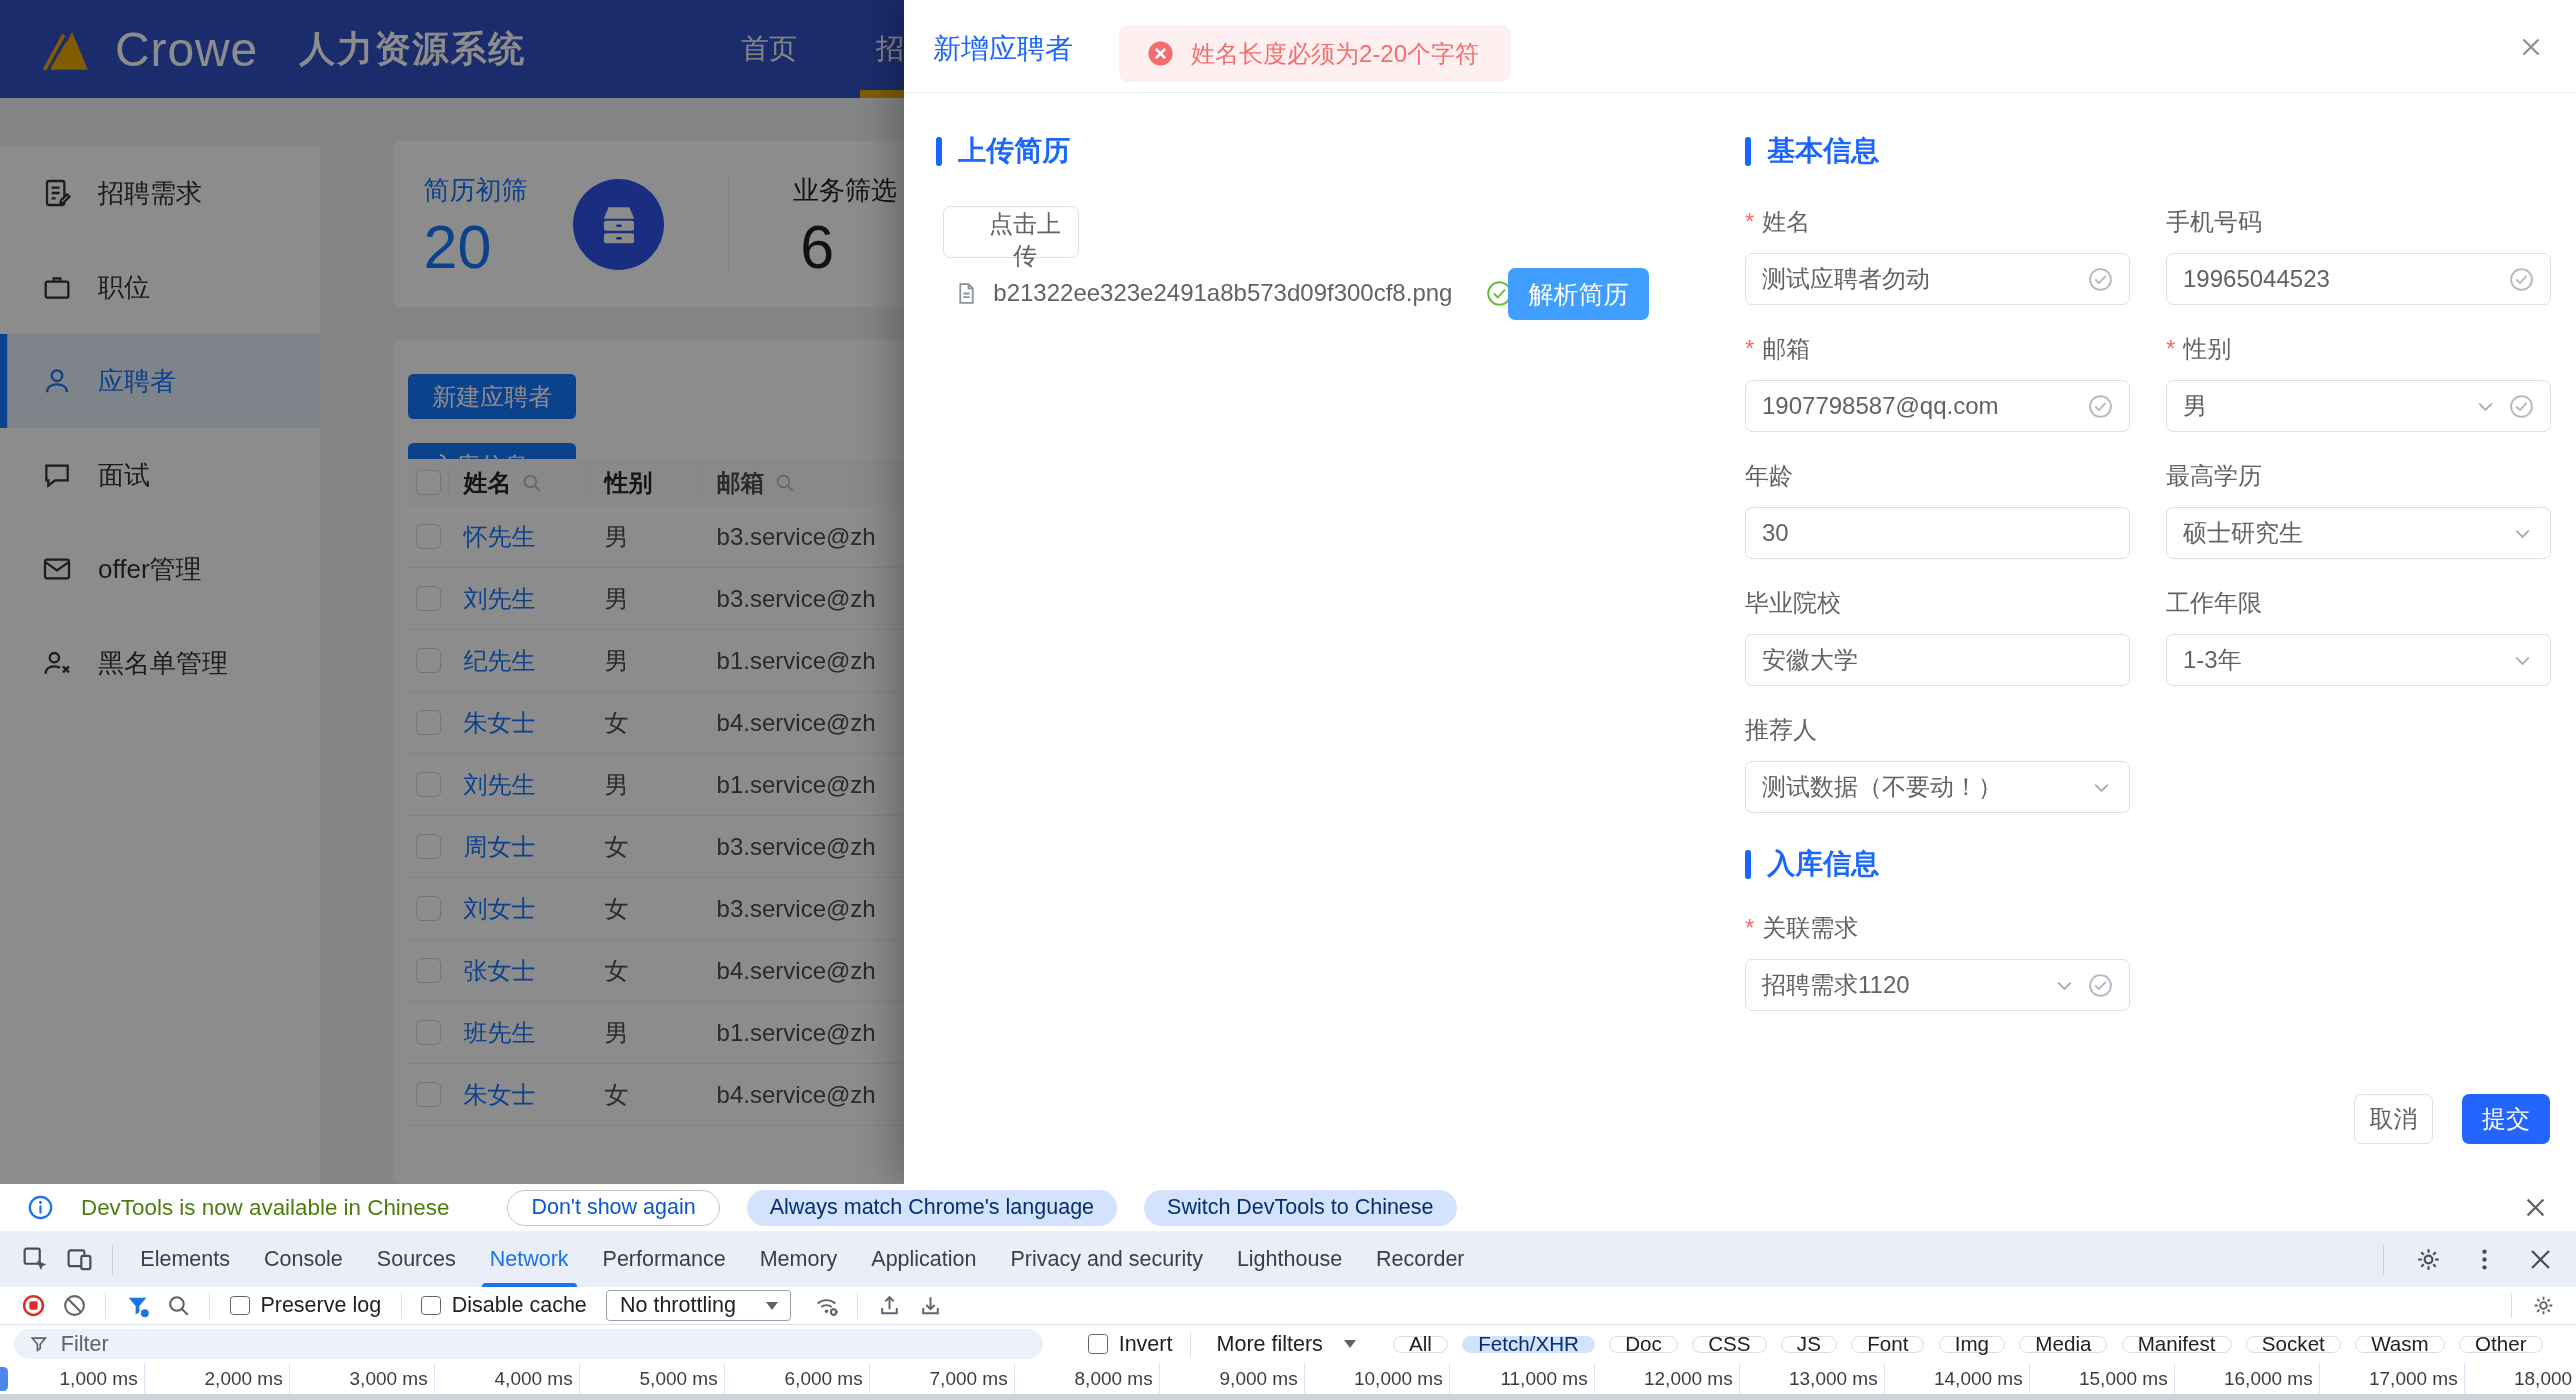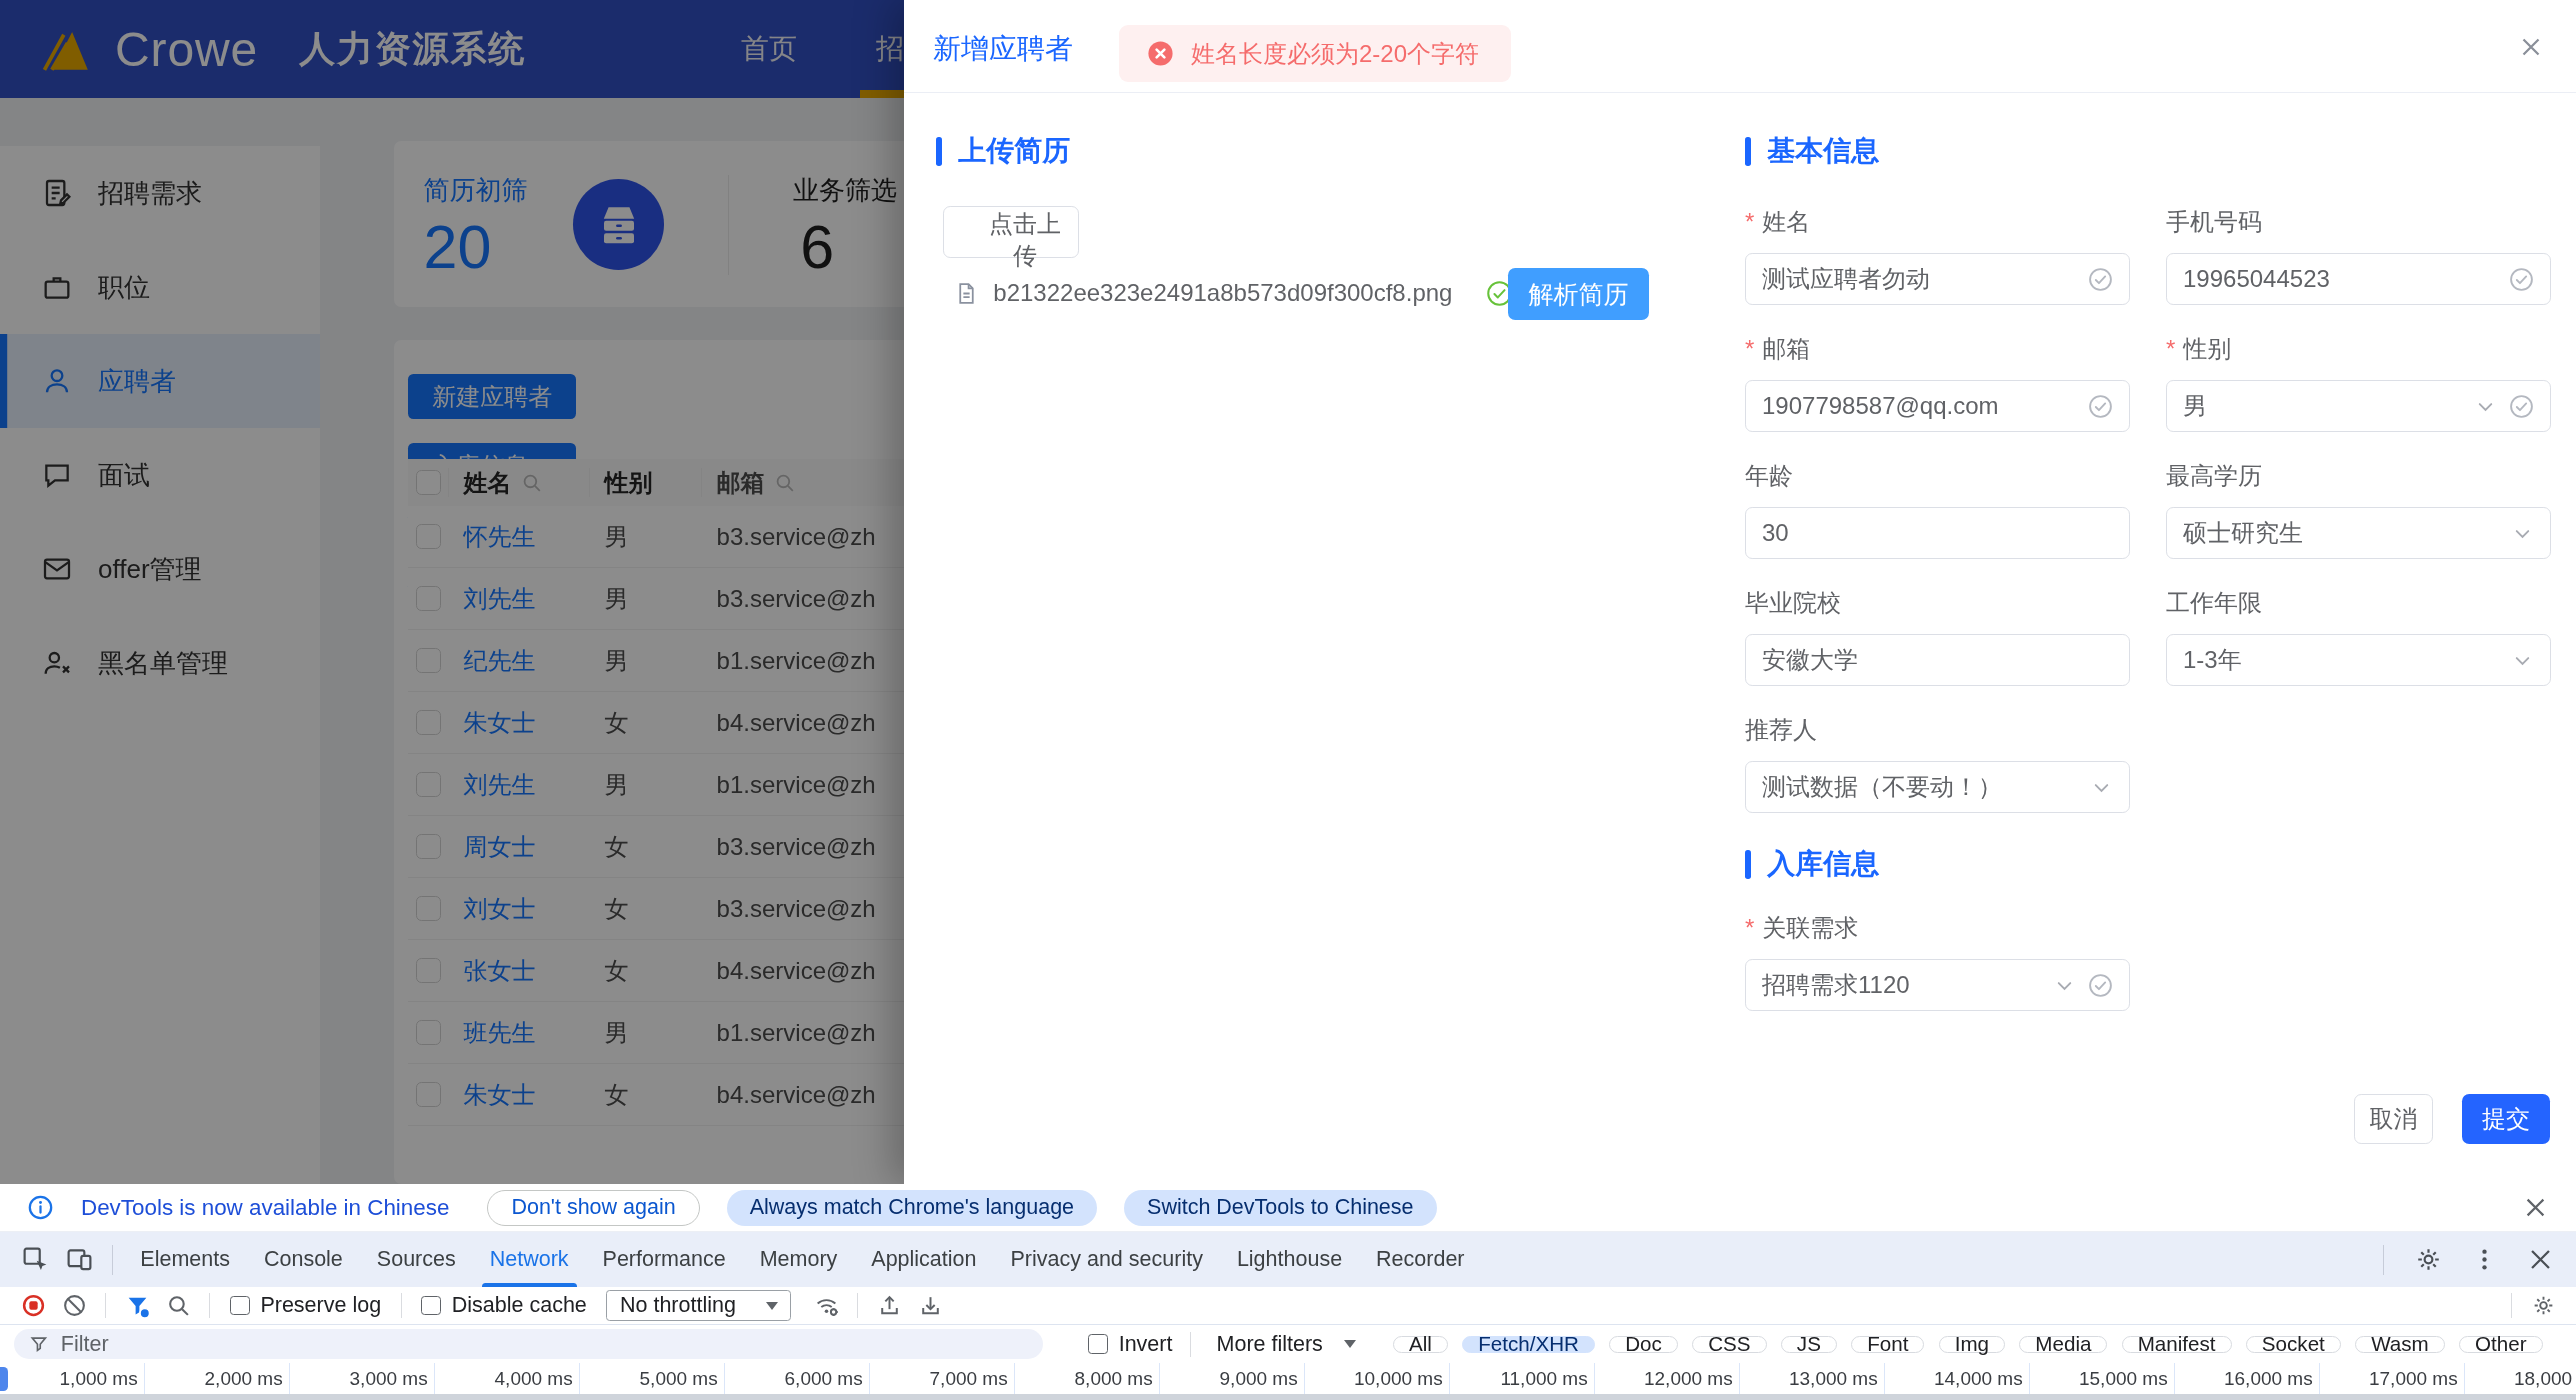--- a/index.html
+++ b/index.html
@@ -77,21 +77,21 @@
   .i-chev{width:23px;height:23px;color:#a8abb2;}
   .i-check{width:25px;height:25px;color:#b4b8c0;}
   .d-footer-btn{position:absolute;top:1094px;height:50px;border-radius:7.2px;font-size:24px;cursor:pointer;}
   .cancel-btn{left:1450px;width:79px;background:#fff;border:0.9px solid #dcdfe6;color:#606266;}
   .submit-btn{left:1558px;width:88px;background:var(--submit-blue);border:none;color:#fff;}
 
   
   .devtools{position:absolute;left:0;top:1184px;width:2576px;height:217px;background:#fff;z-index:30;}
   .dt-notif{height:48px;display:flex;align-items:center;padding:0 27px;gap:27px;border-bottom:0.9px solid #eceff5;}
   .dt-notif .info{width:27px;height:27px;color:var(--devtools-blue);flex:none;}
-  .notif-text{font-size:22.4px;color:#1d4ed8;margin-right:11px;}
+  .notif-text{font-size:22.4px;color:#4d7c0f;margin-right:31px;}
   .pill{height:36px;border-radius:18px;display:flex;align-items:center;padding:0 23px;font-size:21.5px;cursor:pointer;white-space:nowrap;}
   .pill-outline{border:0.9px solid #c4c7c5;color:#0b57d0;background:#fff;}
   .pill-fill{background:var(--chip-selected);color:#062e6f;border:none;}
   .notif-close{margin-left:auto;width:27px;height:27px;color:#5f6368;cursor:pointer;}
   .dt-tabs{height:55px;background:var(--tabbar-bg);display:flex;align-items:center;padding:0 14.3px;}
   .ticon{width:29px;height:29px;color:#4a4f55;cursor:pointer;flex:none;}
   .dt-tabs .ticon{margin:0 7.2px;}
   .tdiv{width:0.9px;height:30px;background:#c7ccd9;margin:0 10.7px;flex:none;}
   .tabs-wrap{display:flex;height:100%;align-items:stretch;}
   .tab{padding:0 17px;display:flex;align-items:center;font-size:21.5px;color:#3c4043;position:relative;cursor:pointer;white-space:nowrap;}

